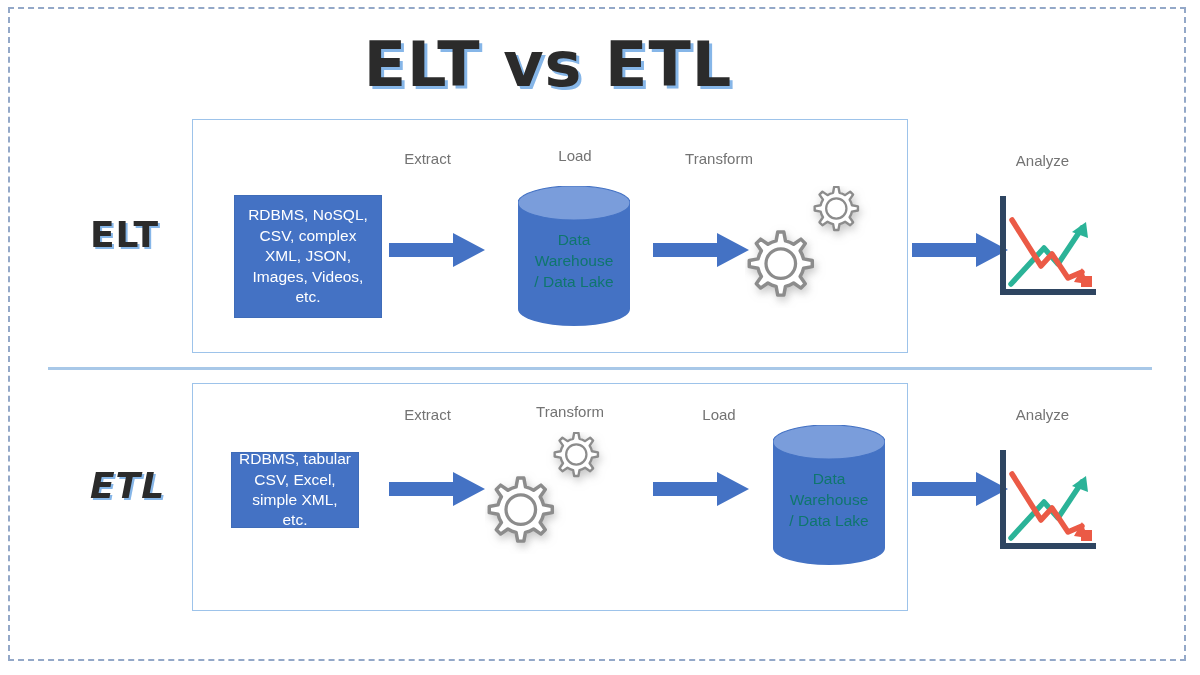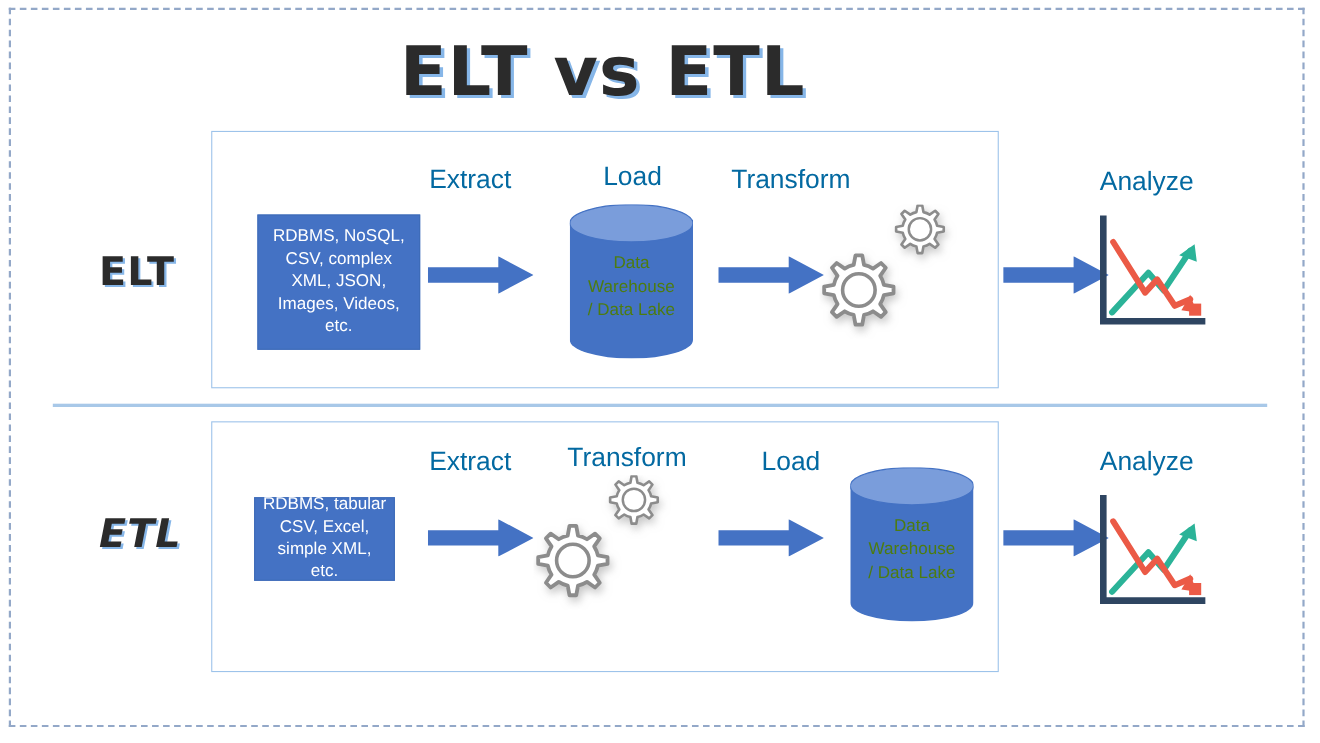--- a/index.html
+++ b/index.html
@@ -44,21 +44,21 @@
   
   .row-label {
     position: absolute;
     font-size: 36px;
     font-weight: bold;
     color: #2b2b2b;
     text-shadow: 2px 2px 0 #86b6e8;
     font-family: "DejaVu Sans", sans-serif;
     letter-spacing: 1px;
   }
-  .row-label.elt { left: 90px; top: 227px; }
+  .row-label.elt { left: 90px; top: 214px; }
   .row-label.etl { left: 90px; top: 465px; font-style: italic; }
 
   
   .panel {
     position: absolute;
     border: 1.6px solid #9dc3ea;
     box-sizing: border-box;
     background: transparent;
   }
   .panel.elt { left: 192px; top: 119px; width: 716px; height: 234px; }
@@ -70,22 +70,22 @@
     left: 48px;
     top: 367px;
     width: 1104px;
     height: 2.5px;
     background: #a8c8e8;
   }
 
   
   .caption {
     position: absolute;
-    font-size: 24px;
-    color: #0369a1;
+    font-size: 15px;
+    color: #737373;
     font-family: "Liberation Sans", sans-serif;
     white-space: nowrap;
     text-align: center;
   }
 
   
   .source-box {
     position: absolute;
     background: #4472c4;
     border: 1px solid #3f6cb8;
@@ -103,21 +103,21 @@
   
   .arrow { position: absolute; }
 
   
   .cylinder { position: absolute; }
   .cyl-text {
     position: absolute;
     left: 0;
     width: 100%;
     text-align: center;
-    color: #4d7c0f;
+    color: #0f766e;
     font-size: 15.5px;
     line-height: 1.35;
     pointer-events: none;
   }
 
   
   .gears { position: absolute; }
 
   
   .chart-icon { position: absolute; }

